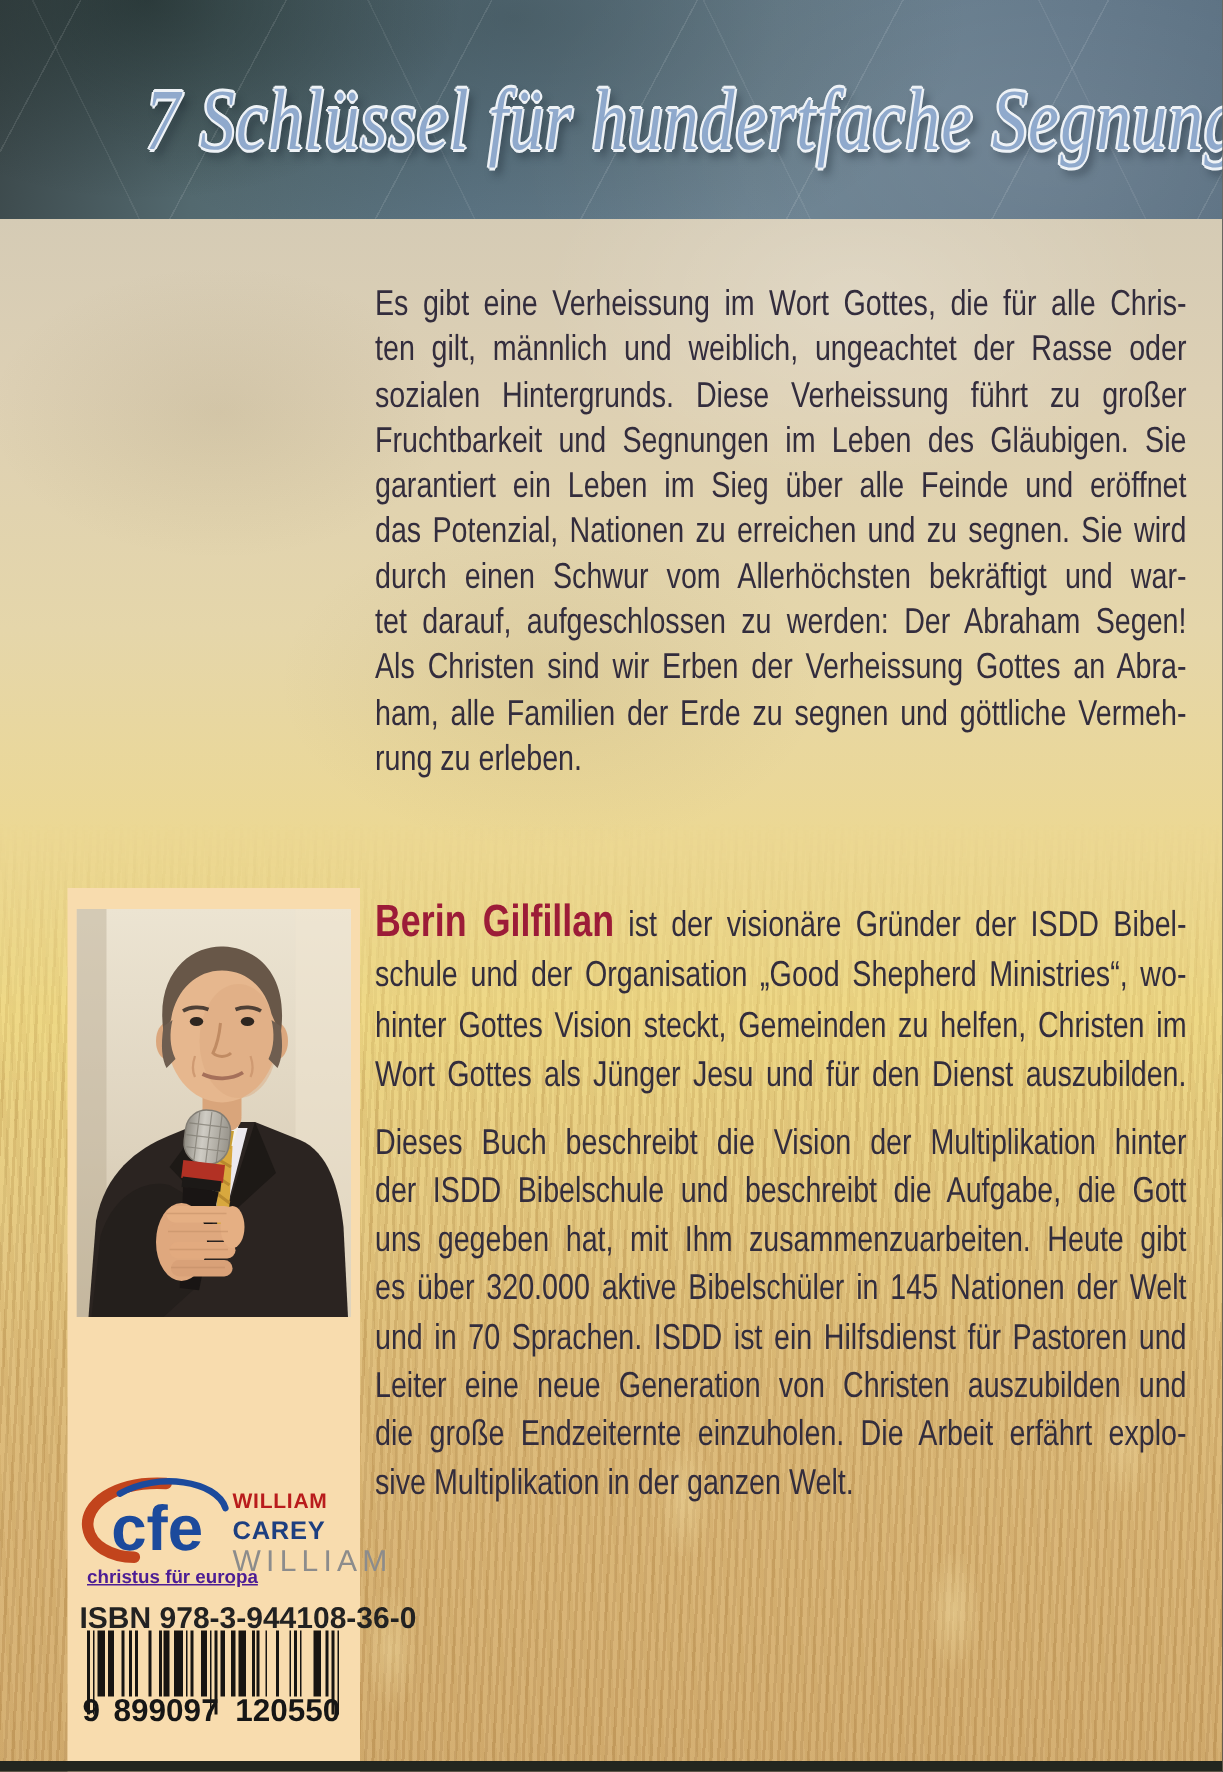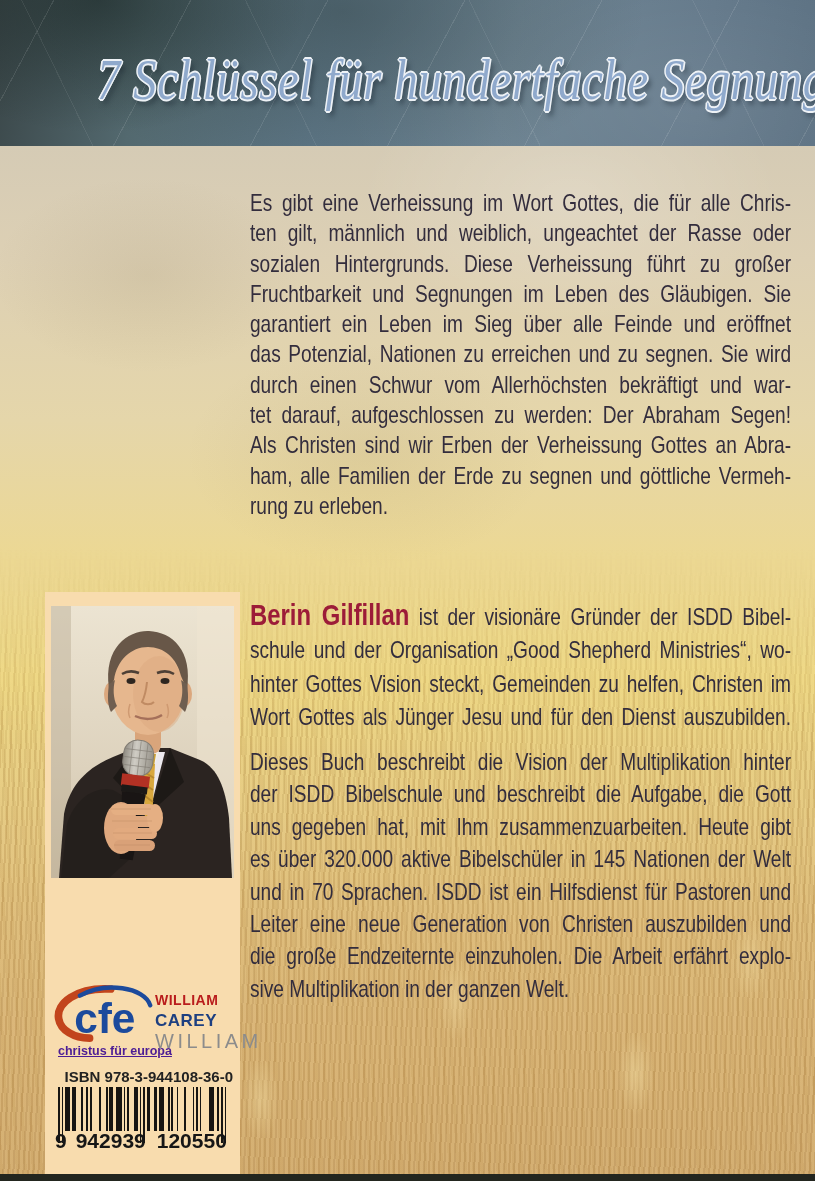--- a/index.html
+++ b/index.html
@@ -74,21 +74,21 @@
   
   .panel{position:absolute;left:45px;top:592px;width:195px;height:641px;background:#f8dcae;}
   .photo{position:absolute;left:6px;top:14px;width:183px;height:272px;display:block;}
   .logo-cfe{position:absolute;left:6px;top:392px;width:106px;height:62px;display:block;}
   .logo-tagline{position:absolute;left:13px;top:452px;font-size:12.5px;font-weight:bold;color:#4c1d95;white-space:nowrap;text-decoration:underline;}
   .pub-name{position:absolute;left:110px;top:399px;white-space:nowrap;}
   .pub-name .l1{font-size:14px;font-weight:bold;color:#b91c1c;line-height:19px;letter-spacing:.5px;}
   .pub-name .l2{font-size:17px;font-weight:bold;color:#1d3f80;line-height:21px;letter-spacing:.5px;}
   .pub-name .l3{font-size:20px;color:#8c8c8c;line-height:21px;letter-spacing:3.5px;}
   .isbn-label{position:absolute;left:8px;top:476px;width:180px;text-align:right;
-    font-size:15px;font-weight:bold;color:#222;white-space:nowrap;}
+    font-size:20px;font-weight:bold;color:#222;white-space:nowrap;}
   .barcode{position:absolute;left:13px;top:495px;height:58px;display:flex;align-items:flex-start;}
   .barcode span{display:block;height:44px;}
   .barcode .bar{background:#181512;}
   .barcode .bar.tall{height:56px;}
   .barcode .gap{background:transparent;}
   .isbn-digits{position:absolute;left:8px;top:537px;width:180px;display:flex;
     font-size:21px;font-weight:bold;color:#161616;}
   .isbn-digits .d1{margin-left:2px;}
   .isbn-digits .d2{margin-left:9px;}
   .isbn-digits .d3{margin-left:11px;}
@@ -289,19 +289,19 @@
         <span class="bar" style="width: 5.34px;"></span>
         <span class="gap" style="width: 3.56px;"></span>
         <span class="bar" style="width: 1.78px;"></span>
         <span class="gap" style="width: 1.78px;"></span>
         <span class="bar tall" style="width: 1.78px;"></span>
         <span class="gap" style="width: 1.78px;"></span>
         <span class="bar tall" style="width: 1.78px;"></span>
       </div>
     <div class="isbn-digits">
       <span class="d1">9</span>
-      <span class="d2">942939</span>
+      <span class="d2">899097</span>
       <span class="d3">120550</span>
     </div>
   </div>
 
   <div class="bottom-edge"></div>
 </div>
 
 </body></html>

